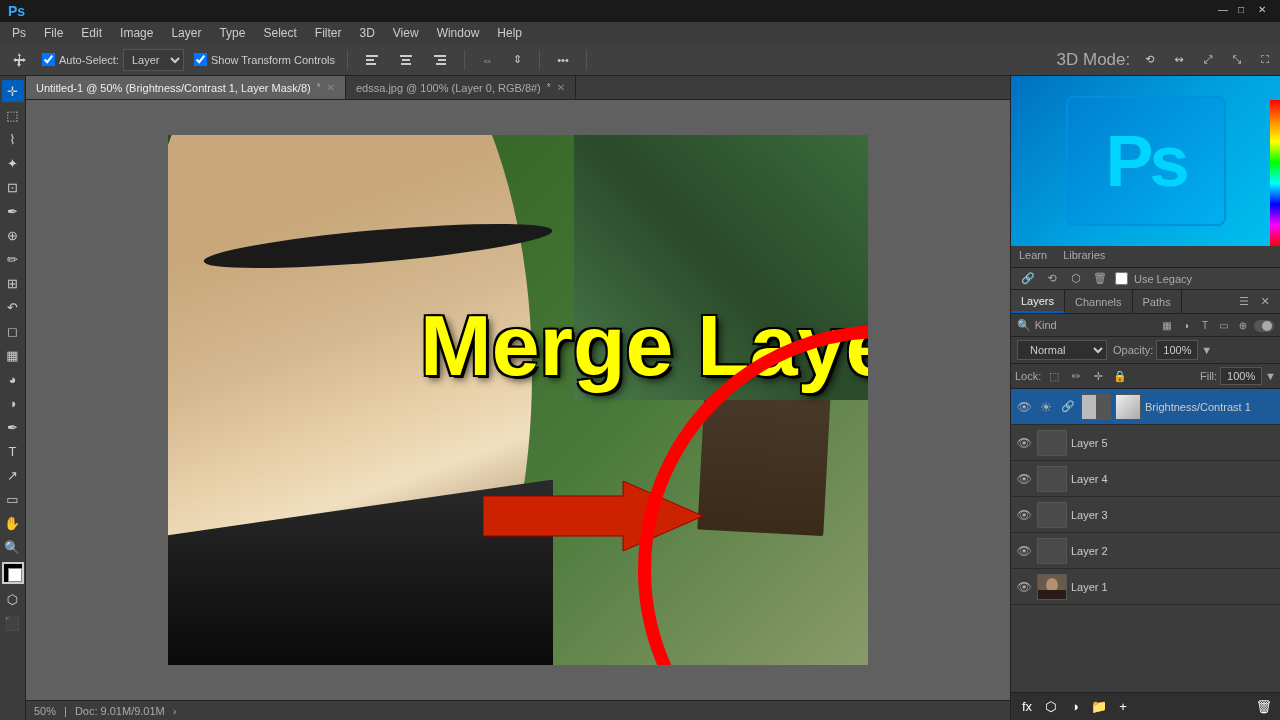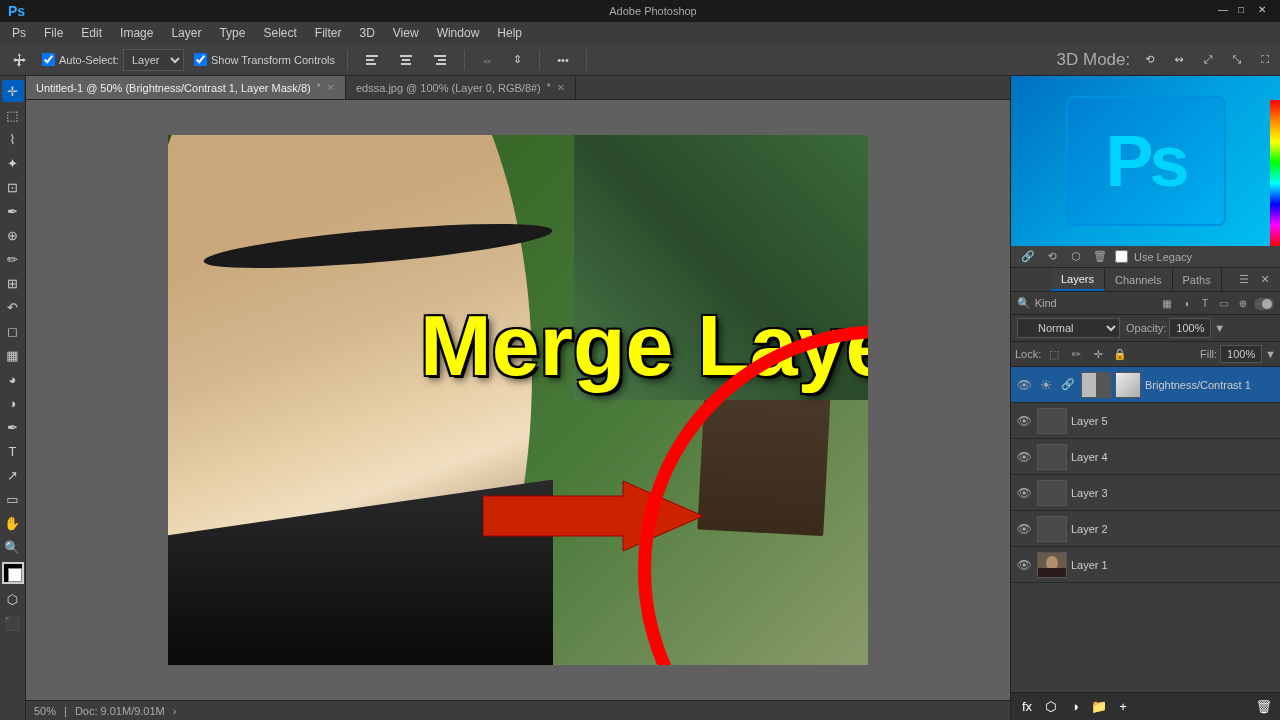--- a/index.html
+++ b/index.html
@@ -353,21 +353,20 @@
       font-size: 11px;
       border-radius: 2px;
     }
 
     #layers-tabs {
       display: flex;
       height: 24px;
       background: #3c3c3c;
       border-bottom: 1px solid #222;
       flex-shrink: 0;
-      padding-left: 40px;
     }
     .layers-tab {
       padding: 0 10px;
       display: flex;
       align-items: center;
       font-size: 11px;
       color: #aaa;
       cursor: pointer;
       border-right: 1px solid #222;
     }
@@ -414,23 +413,23 @@
       gap: 6px;
       background: #3a3a3a;
       border-bottom: 1px solid #222;
       flex-shrink: 0;
     }
     .blend-select {
       background: #2f2f2f;
       border: 1px solid #555;
       color: #ccc;
       font-size: 11px;
-      padding: 1px 16px;
+      padding: 1px 8px;
       height: 20px;
-      width: 103px;
+      width: 90px;
     }
     .opacity-control {
       display: flex;
       align-items: center;
       gap: 3px;
       font-size: 11px;
       color: #aaa;
     }
     .opacity-value {
       background: #2f2f2f;
@@ -594,21 +593,20 @@
       flex-shrink: 0;
     }
   </style>
 </head>
 <body>
 
 <div id="title-bar">
   <div style="width:80px; display:flex; gap:4px; align-items:center;">
     <span style="color:#31a8ff; font-weight:900; font-size:14px;">Ps</span>
   </div>
-  <div id="title-bar-title">Adobe Photoshop</div>
   <div id="title-bar-controls">
     <span class="tb-btn">—</span>
     <span class="tb-btn">□</span>
     <span class="tb-btn">✕</span>
   </div>
 </div>
 
 <div id="menu-bar">
   <div class="menu-item">Ps</div>
   <div class="menu-item">File</div>
@@ -770,20 +768,24 @@
 
       <div id="ps-logo-display">
         <div id="ps-logo-box">
           <span id="ps-letters">Ps</span>
         </div>
 
         <div id="color-strip"></div>
       </div>
     </div>
 
+    <div style="display:flex; height:22px; background:#3c3c3c; border-bottom:1px solid #222;">
+      <span class="ps-tab" style="padding: 3px 8px;">Learn</span>
+      <span class="ps-tab" style="padding: 3px 8px;">Libraries</span>
+    </div>
 
     <div id="layers-panel">
 
       <div id="legacy-bar">
 
         <div class="layer-tool-btn">🔗</div>
         <div class="layer-tool-btn">⟲</div>
         <div class="layer-tool-btn">⬡</div>
         <div class="layer-tool-btn">🗑</div>
         <input type="checkbox" id="use-legacy" style="cursor: pointer;">

